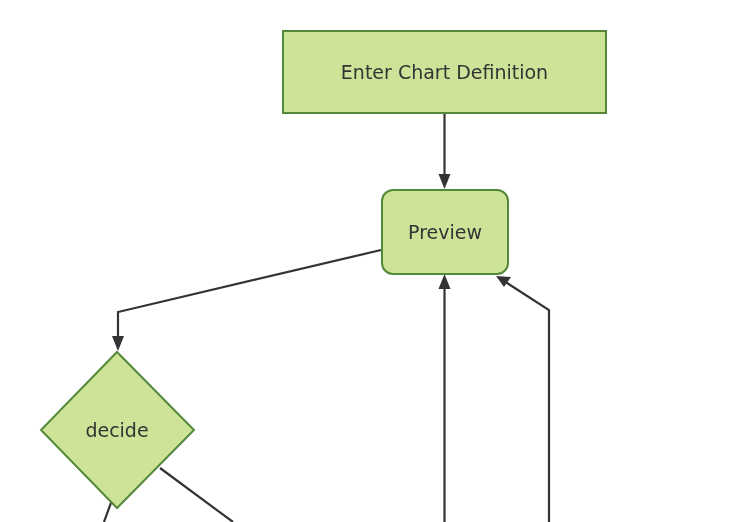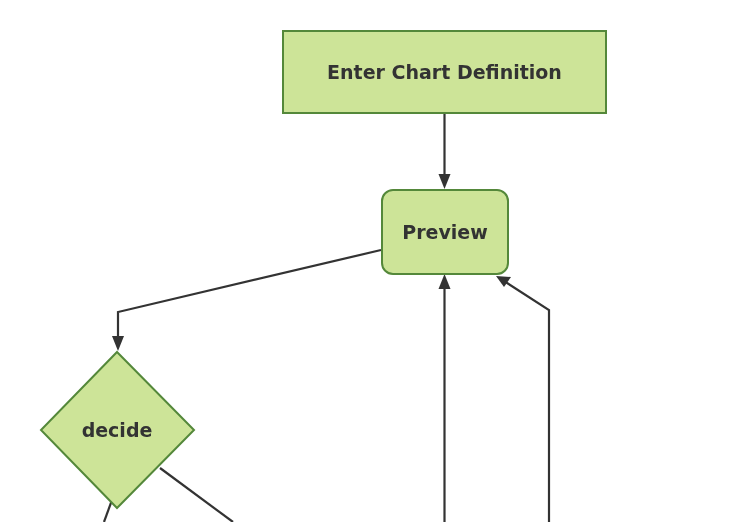--- a/index.html
+++ b/index.html
@@ -13,21 +13,20 @@
     overflow: hidden;
     font-family: "DejaVu Sans", sans-serif;
     position: relative;
   }
   #diagram-root {
     position: absolute;
     left: 0;
     top: 0;
     width: 740px;
     height: 522px;
-    font-weight: bold;
   }
   svg.flow {
     display: block;
     width: 740px;
     height: 522px;
   }
   .node-shape {
     fill: #cde498;
     stroke: #54883a;
     stroke-width: 2px;

